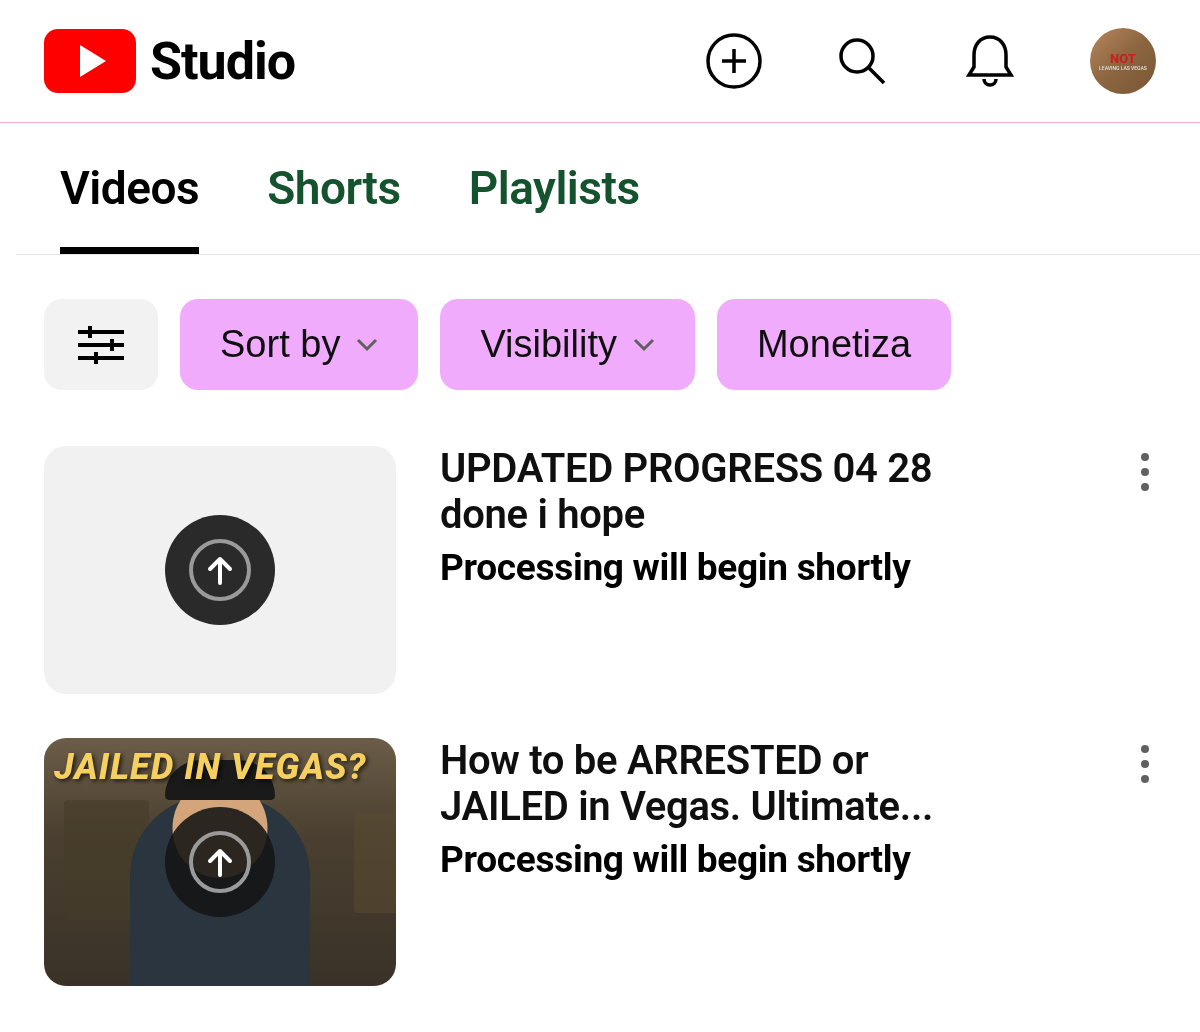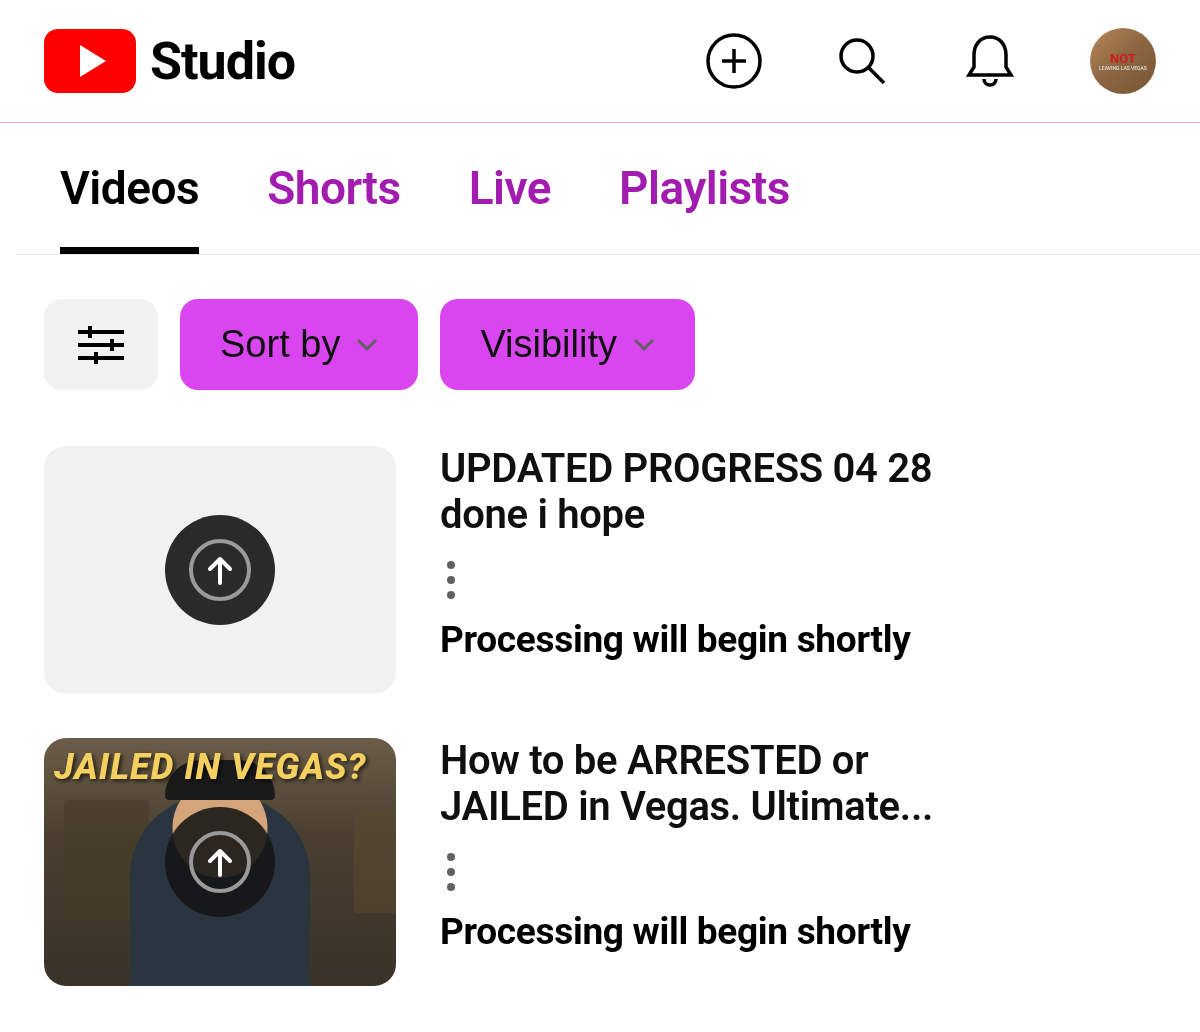--- a/index.html
+++ b/index.html
@@ -89,37 +89,37 @@
       display: flex;
       gap: 68px;
       padding: 0 44px;
       border-bottom: 1px solid #e5e5e5;
       margin-left: 16px;
     }
     .tab {
       padding: 38px 0 32px 0;
       font-size: 46px;
       font-weight: 600;
-      color: #a21caf;
+      color: #14532d;
       cursor: pointer;
       letter-spacing: -0.5px;
     }
     .tab.active {
       color: #000;
       border-bottom: 7px solid #000;
     }
     .filters {
       display: flex;
       gap: 22px;
       padding: 44px 44px 0 44px;
       overflow: hidden;
       white-space: nowrap;
     }
     .filter-btn {
-      background: #d946ef;
+      background: #f0abfc;
       border: none;
       border-radius: 18px;
       padding: 24px 40px;
       font-size: 38px;
       font-weight: 500;
       color: #0f0f0f;
       cursor: pointer;
       display: flex;
       align-items: center;
       gap: 16px;
@@ -245,21 +245,20 @@
     }
     .video-info {
       flex: 1;
       min-width: 0;
     }
     .video-title-row {
       display: flex;
       justify-content: space-between;
       align-items: flex-start;
       gap: 16px;
-      flex-direction: column;
     }
     .video-title {
       font-size: 40px;
       font-weight: 600;
       color: #0f0f0f;
       line-height: 1.15;
       letter-spacing: -0.3px;
       max-width: 530px;
     }
     .more-btn {
@@ -308,21 +307,20 @@
     <div class="avatar">
       <span class="avatar-text-top">NOT</span>
       <span class="avatar-text-bottom">LEAVING LAS VEGAS</span>
     </div>
   </div>
 </div>
 
 <div class="tabs">
   <div class="tab active">Videos</div>
   <div class="tab">Shorts</div>
-  <div class="tab">Live</div>
   <div class="tab">Playlists</div>
 </div>
 
 <div class="filters">
   <button class="filter-icon-btn">
     <svg width="50" height="42" viewBox="0 0 50 42" fill="none">
       <line x1="2" y1="8" x2="48" y2="8" stroke="#000" stroke-width="4"></line>
       <line x1="14" y1="2" x2="14" y2="14" stroke="#000" stroke-width="4"></line>
       <line x1="2" y1="21" x2="48" y2="21" stroke="#000" stroke-width="4"></line>
       <line x1="36" y1="15" x2="36" y2="27" stroke="#000" stroke-width="4"></line>
@@ -335,20 +333,23 @@
     <svg class="chevron-down" viewBox="0 0 22 14" fill="none">
       <path d="M2 2 L11 11 L20 2" stroke="#606060" stroke-width="3" fill="none"></path>
     </svg>
   </button>
   <button class="filter-btn">
     <span>Visibility</span>
     <svg class="chevron-down" viewBox="0 0 22 14" fill="none">
       <path d="M2 2 L11 11 L20 2" stroke="#606060" stroke-width="3" fill="none"></path>
     </svg>
   </button>
+  <button class="filter-btn">
+    <span>Monetiza</span>
+  </button>
 </div>
 
 <div class="video-list">
 
   <div class="video-row">
     <div class="thumb">
       <div class="upload-circle">
         <div class="upload-inner-ring">
           <svg width="28" height="30" viewBox="0 0 28 30" fill="none">
             <path d="M14 28 L14 4 M14 4 L4 14 M14 4 L24 14" stroke="#fff" stroke-width="4" stroke-linecap="round" stroke-linejoin="round"></path>

